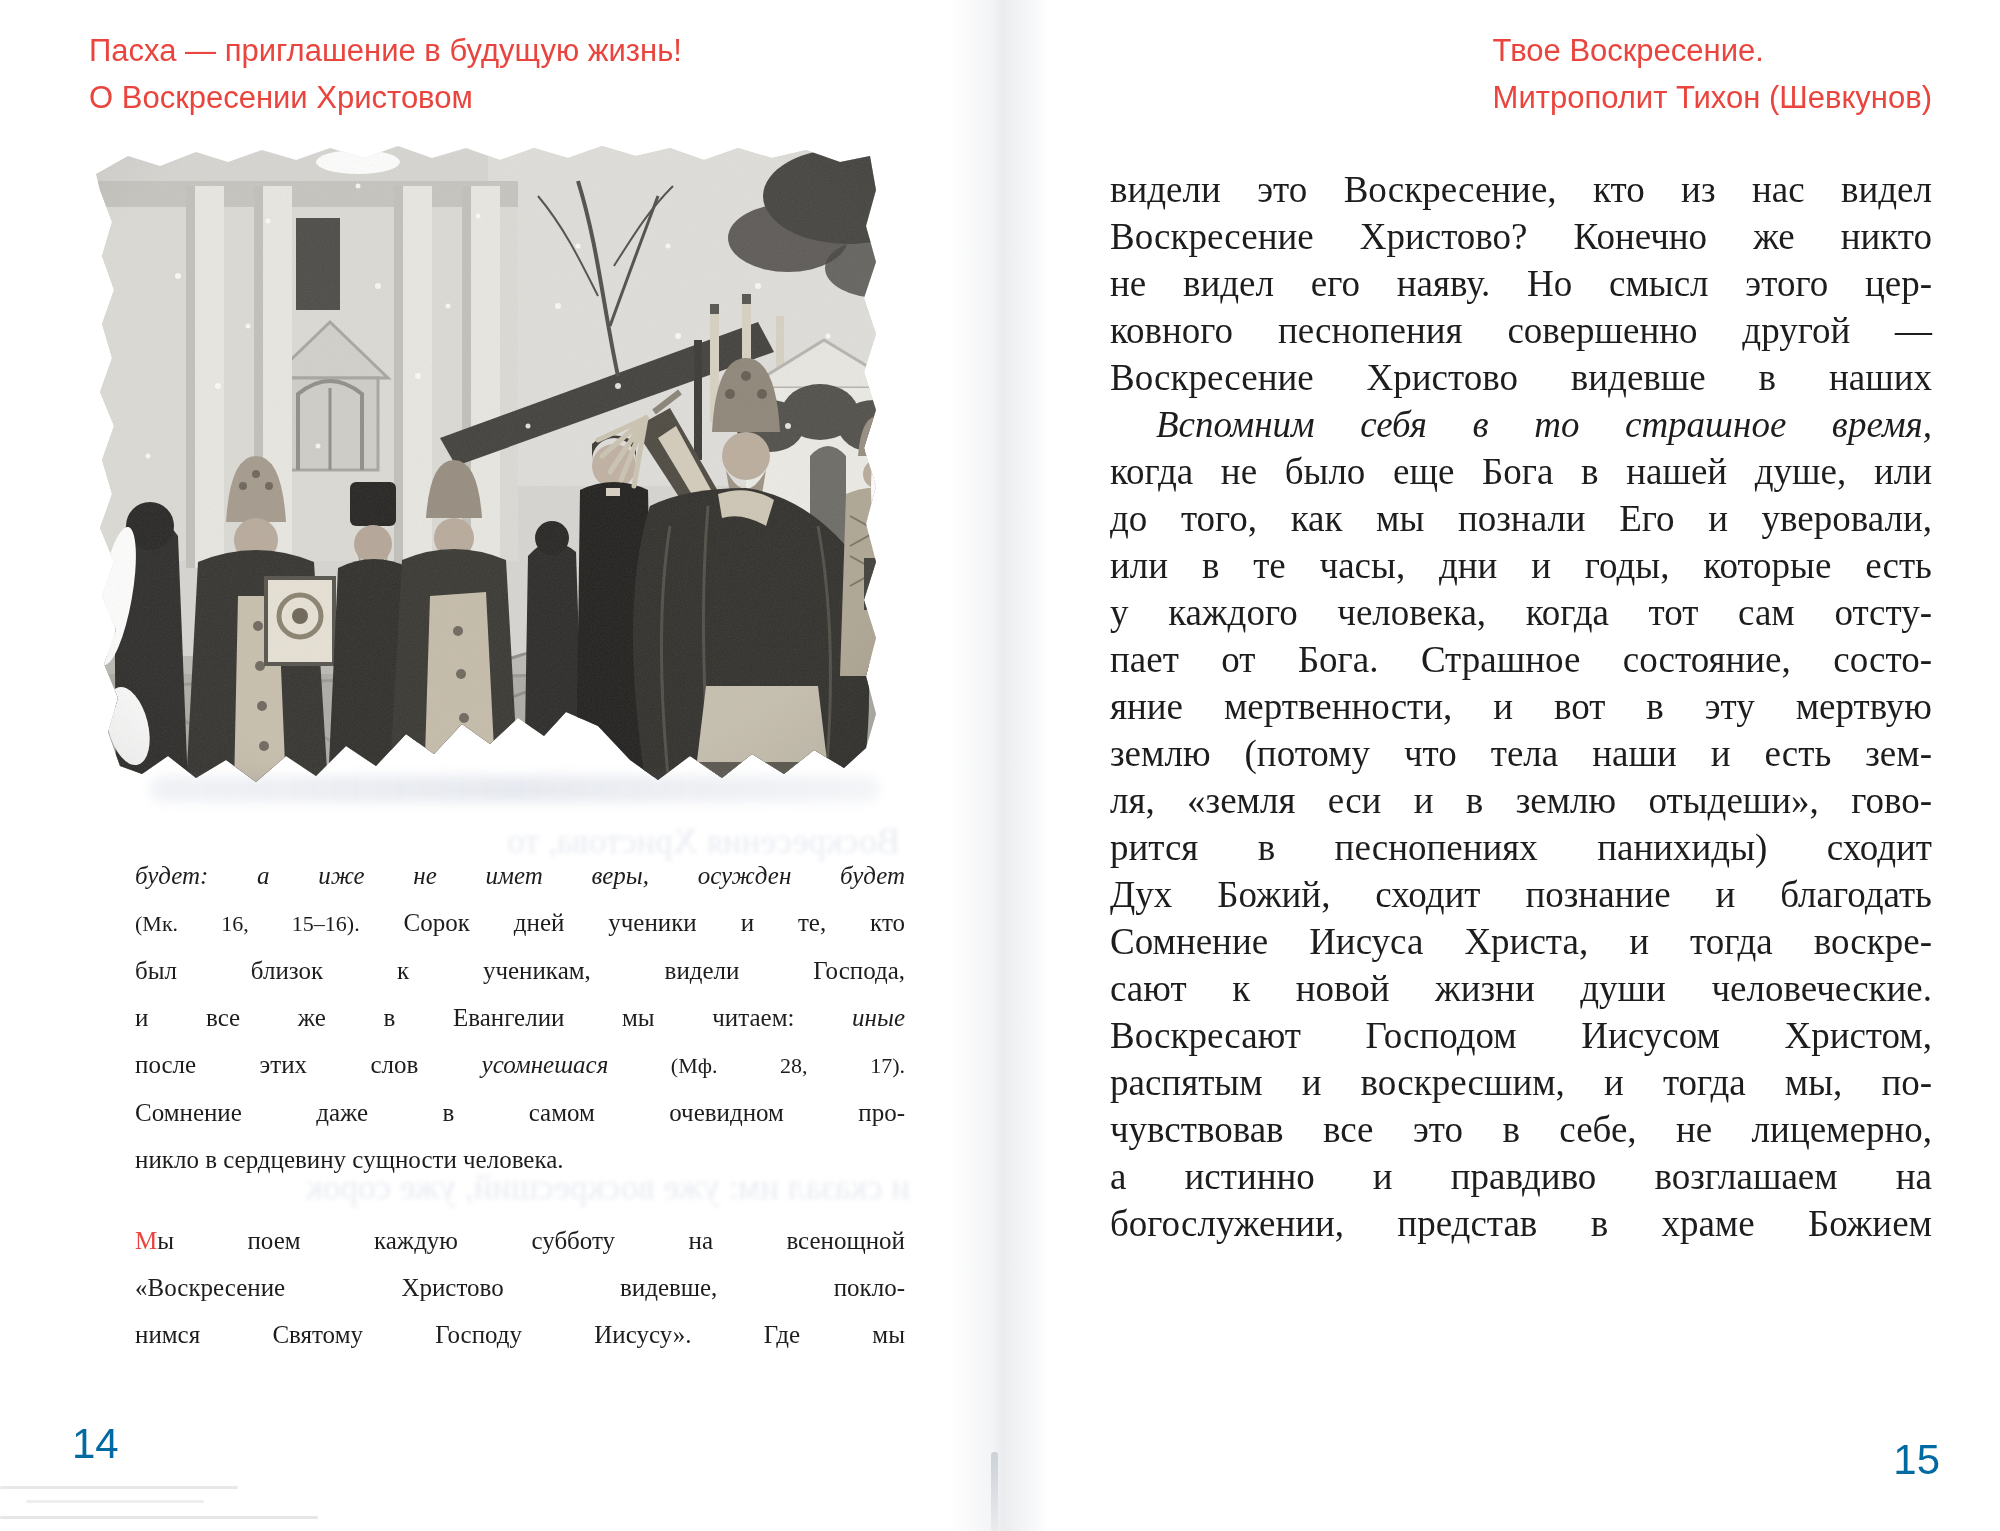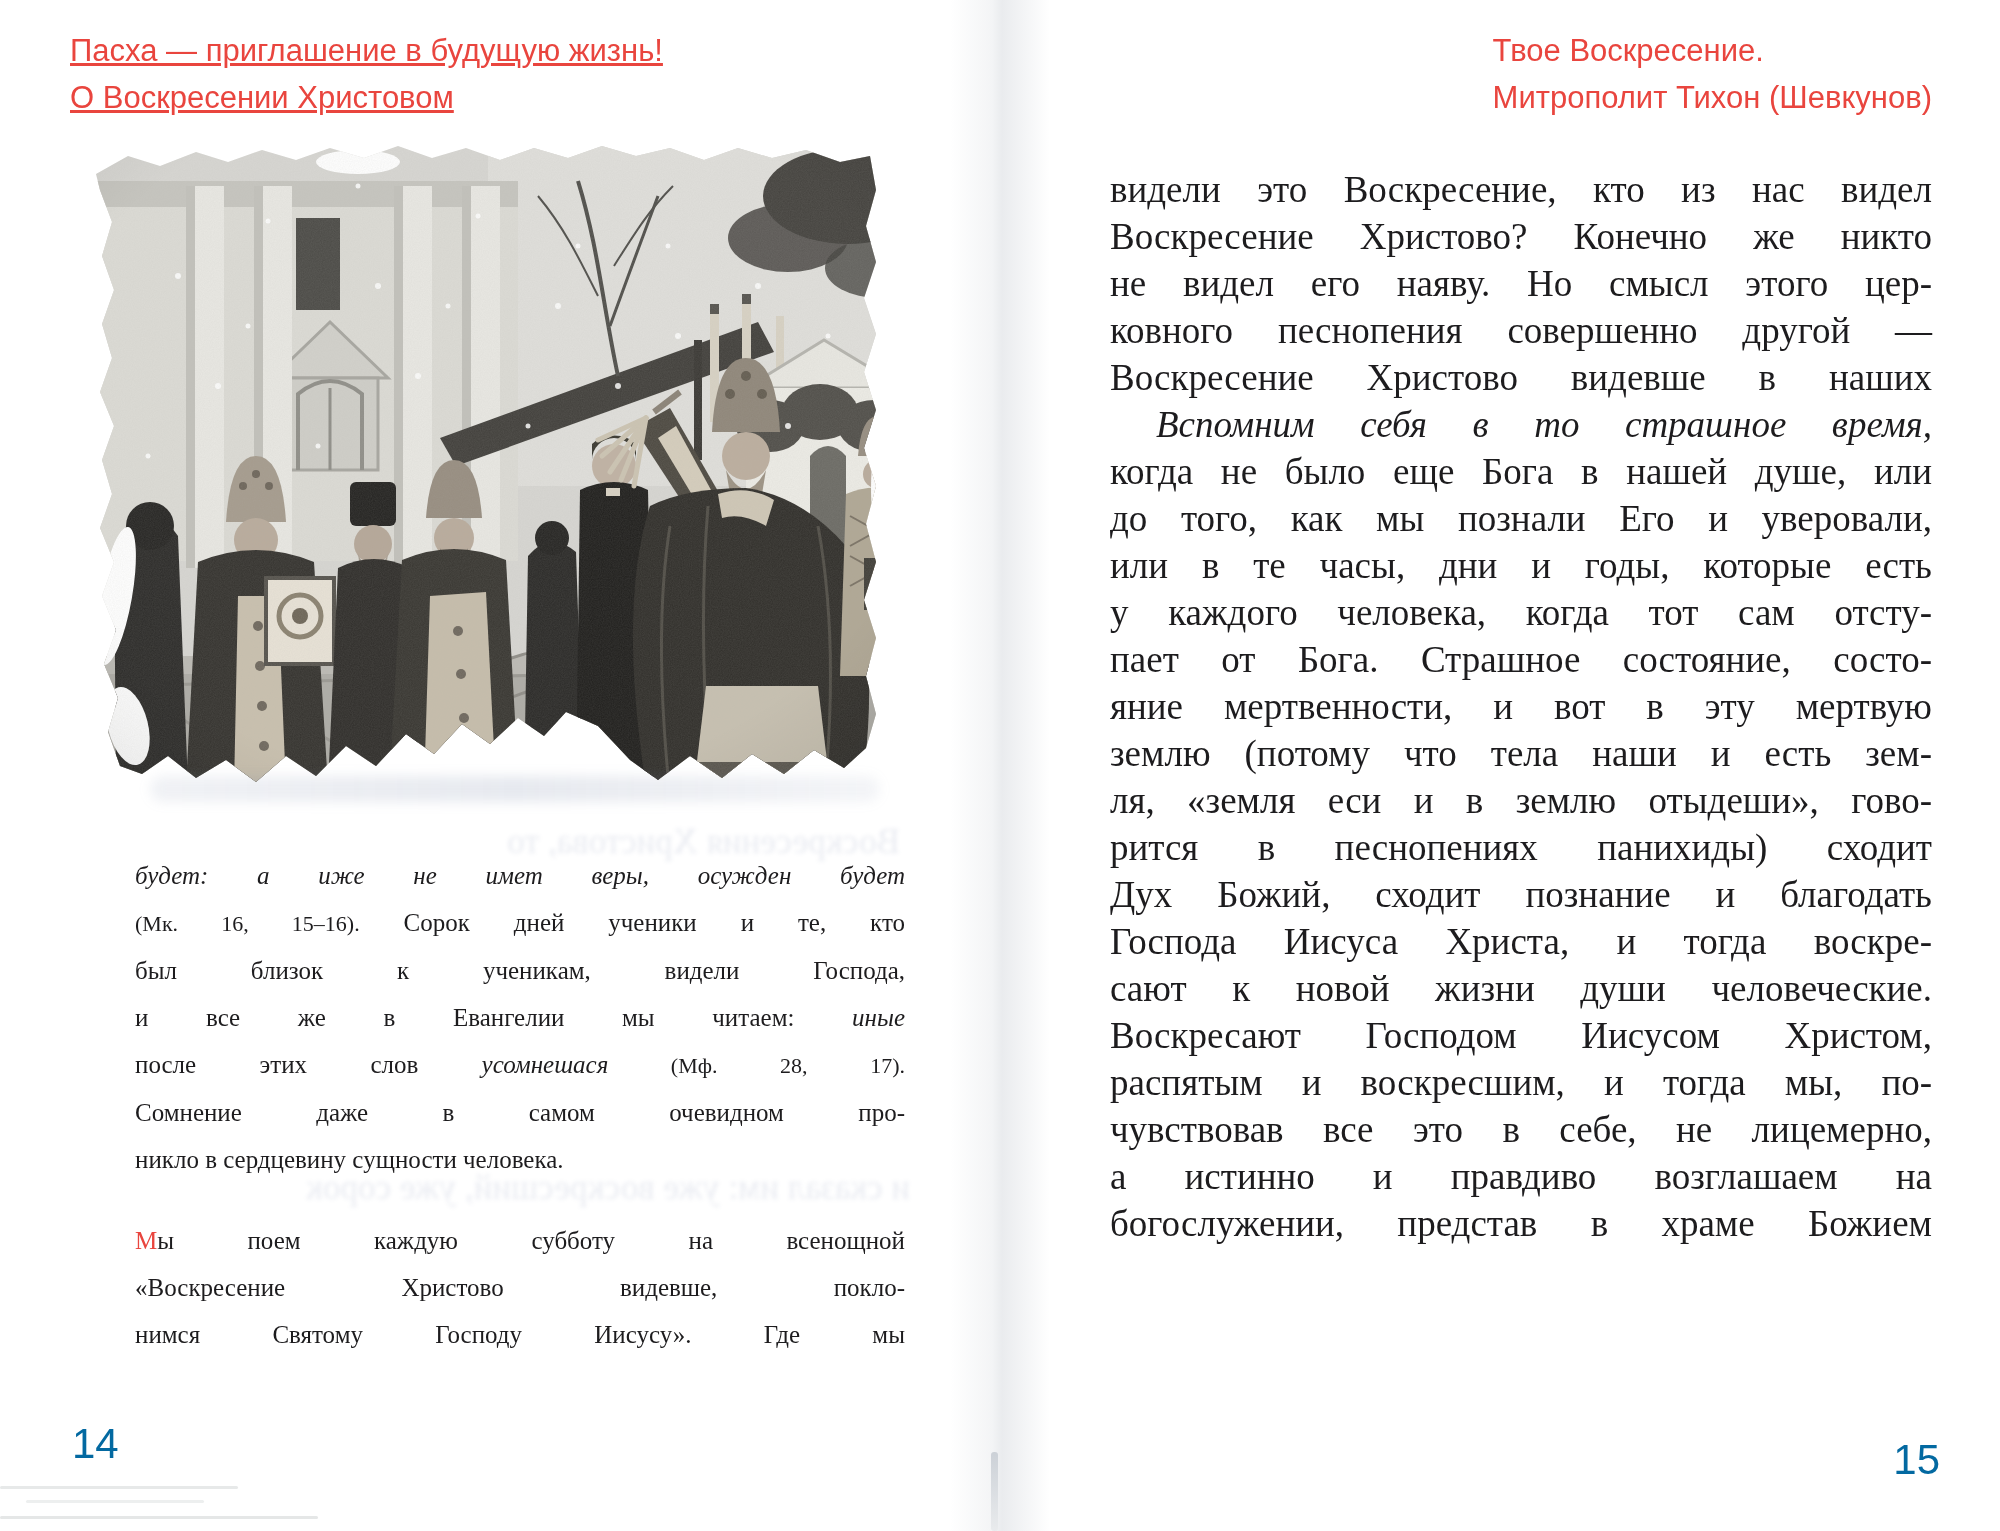--- a/index.html
+++ b/index.html
@@ -6,21 +6,21 @@
   body{
     width:2000px;height:1531px;position:relative;background:#ffffff;
     font-family:"Liberation Serif", serif;color:#1d1c1e;overflow:hidden;
   }
   
   .running-head{
     position:absolute;top:27px;
     font-family:"Liberation Sans", sans-serif;
     font-size:31px;line-height:47px;color:#e9453e;
   }
-  .running-head.left{left:70px;text-align:left;text-decoration:underline;}
+  .running-head.left{left:89px;text-align:left;}
   .running-head.right{right:68px;text-align:left;}
 
   
   .photo{position:absolute;left:58px;top:126px;width:848px;height:676px;}
 
   
   .ghost{
     position:absolute;transform:scaleX(-1);filter:blur(2.2px);opacity:.15;
     color:#6f7da6;font-size:35px;white-space:nowrap;
   }
@@ -315,21 +315,21 @@
     <div class="line">когда не было еще Бога в нашей душе, или</div>
     <div class="line">до того, как мы познали Его и уверовали,</div>
     <div class="line">или в те часы, дни и годы, которые есть</div>
     <div class="line">у каждого человека, когда тот сам отсту-</div>
     <div class="line">пает от Бога. Страшное состояние, состо-</div>
     <div class="line">яние мертвенности, и вот в эту мертвую</div>
     <div class="line">землю (потому что тела наши и есть зем-</div>
     <div class="line">ля, «земля еси и в землю отыдеши», гово-</div>
     <div class="line">рится в песнопениях панихиды) сходит</div>
     <div class="line">Дух Божий, сходит познание и благодать</div>
-    <div class="line">Господа Иисуса Христа, и тогда воскре-</div>
+    <div class="line">Сомнение Иисуса Христа, и тогда воскре-</div>
     <div class="line">сают к новой жизни души человеческие.</div>
     <div class="line">Воскресают Господом Иисусом Христом,</div>
     <div class="line">распятым и воскресшим, и тогда мы, по-</div>
     <div class="line">чувствовав все это в себе, не лицемерно,</div>
     <div class="line">а истинно и правдиво возглашаем на</div>
     <div class="line">богослужении, представ в храме Божием</div>
   </div>
 
 <div class="pagenum left">14</div>
 <div class="pagenum right">15</div>

